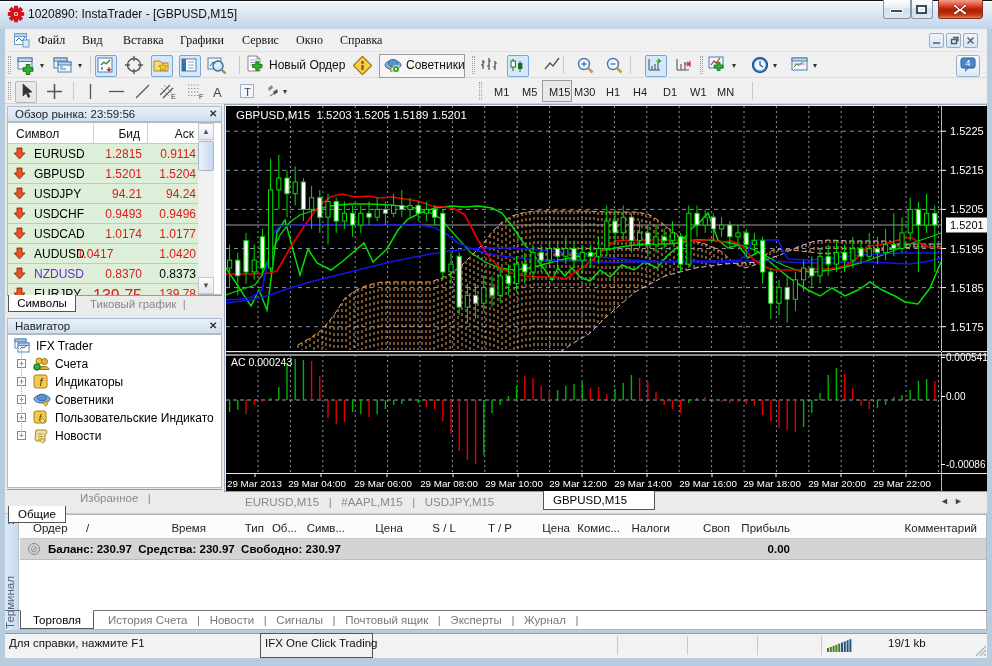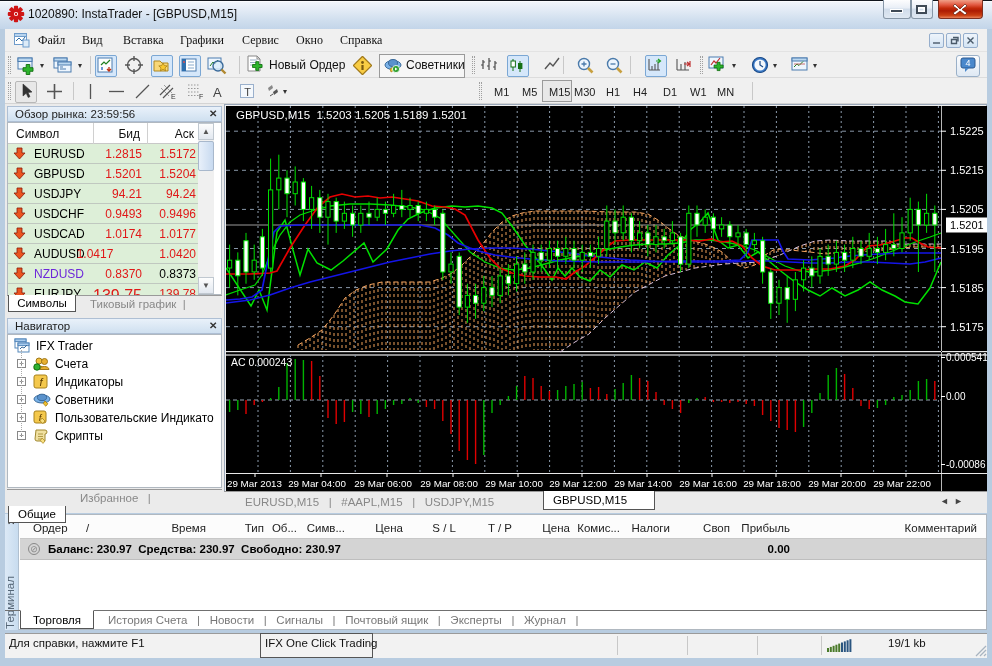--- a/index.html
+++ b/index.html
@@ -273,21 +273,21 @@
 <div class="abs" style="left:148px;top:127px;width:46px;font-size:12px;color:#111;text-align:right">Аск</div>
 <div class="abs" style="left:93px;top:123px;width:1px;height:172px;background:#d0d0d0"></div>
 <div class="abs" style="left:147px;top:123px;width:1px;height:172px;background:#d0d0d0"></div>
 <div class="abs" style="left:8px;top:144px;width:190px;height:151px;overflow:hidden">
     <div class="mw-row" style="top:0px">
       <svg width="13" height="13" viewBox="0 0 13 13" style="position:absolute;left:5px;top:3px">
         <path d="M4 1 h5 v5 h3 l-5.5 6 -5.5-6 h3 z" fill="#ea5420" stroke="#8a1a08" stroke-width="0.8"></path>
       </svg>
       <span style="position:absolute;left:26px;top:3px;font-size:12px;color:#000">EURUSD</span>
       <span style="position:absolute;left:40px;top:3px;width:94px;text-align:right;font-size:12px;color:#e01818">1.2815</span>
-      <span style="position:absolute;left:96px;top:3px;width:92px;text-align:right;font-size:12px;color:#e01818">1.5172</span>
+      <span style="position:absolute;left:96px;top:3px;width:92px;text-align:right;font-size:12px;color:#e01818">0.9114</span>
     </div>
     <div class="mw-row" style="top:20px">
       <svg width="13" height="13" viewBox="0 0 13 13" style="position:absolute;left:5px;top:3px">
         <path d="M4 1 h5 v5 h3 l-5.5 6 -5.5-6 h3 z" fill="#ea5420" stroke="#8a1a08" stroke-width="0.8"></path>
       </svg>
       <span style="position:absolute;left:26px;top:3px;font-size:12px;color:#000">GBPUSD</span>
       <span style="position:absolute;left:40px;top:3px;width:94px;text-align:right;font-size:12px;color:#e01818">1.5201</span>
       <span style="position:absolute;left:96px;top:3px;width:92px;text-align:right;font-size:12px;color:#e01818">1.5204</span>
     </div>
     <div class="mw-row" style="top:40px">
@@ -397,21 +397,21 @@
   </div>
 <div class="abs" style="left:55px;top:411px;font-size:12px;color:#000;white-space:nowrap">Пользовательские Индикато</div>
 <div class="abs" style="left:17px;top:431px;width:9px;height:9px;border:1px solid #888;background:#fff;font-size:8px;line-height:7px;text-align:center;color:#333">+</div>
 <div class="abs" style="left:33px;top:428px;width:18px;height:16px">
     <svg width="16" height="16" viewBox="0 0 16 16" style="position:absolute;left:0;top:0">
       <path d="M3 2 h9 a2 2 0 0 1 0 4 v7 h-8 a2 2 0 0 1 -2-2 z" fill="#f0e0a0" stroke="#a08830"></path>
       <path d="M5 6 h5 M5 8.5 h5 M5 11 h4" stroke="#a08830" stroke-width="0.8"></path>
       <path d="M9 10 l3 3 -2 2.4 -2.6-2.8 z" fill="#f8e080" stroke="#a8821c" stroke-width="0.7"></path>
     </svg>
   </div>
-<div class="abs" style="left:55px;top:429px;font-size:12px;color:#000;white-space:nowrap">Скрипты</div>
+<div class="abs" style="left:55px;top:429px;font-size:12px;color:#000;white-space:nowrap">Новости</div>
 <div class="abs" style="left:21px;top:350px;width:1px;height:86px;border-left:1px dotted #aaa"></div>
 <div class="abs" style="left:7px;top:489px;width:215px;height:18px;background:#ebebeb;border-top:1px solid #999"></div>
 <div class="tab-act abs" style="left:8px;top:506px;width:58px;height:17px;border-top:none;line-height:16px">Общие</div>
 <div class="tab-in abs" style="left:80px;top:492px">Избранное&nbsp;&nbsp;&nbsp;|</div>
 
 <div class="abs" style="left:224px;top:104px;width:763px;height:409px;background:#f0f0f0;border:1px solid #9aa7b8"></div>
 <svg width="761" height="407" viewBox="226 106 761 407" style="position:absolute;left:226px;top:106px">
 <rect x="226" y="106" width="761" height="407" fill="#000"></rect>
 <rect x="226" y="351" width="761" height="1.2" fill="#e8e8e8"></rect>
 <rect x="226" y="354.4" width="761" height="1.2" fill="#e8e8e8"></rect>

